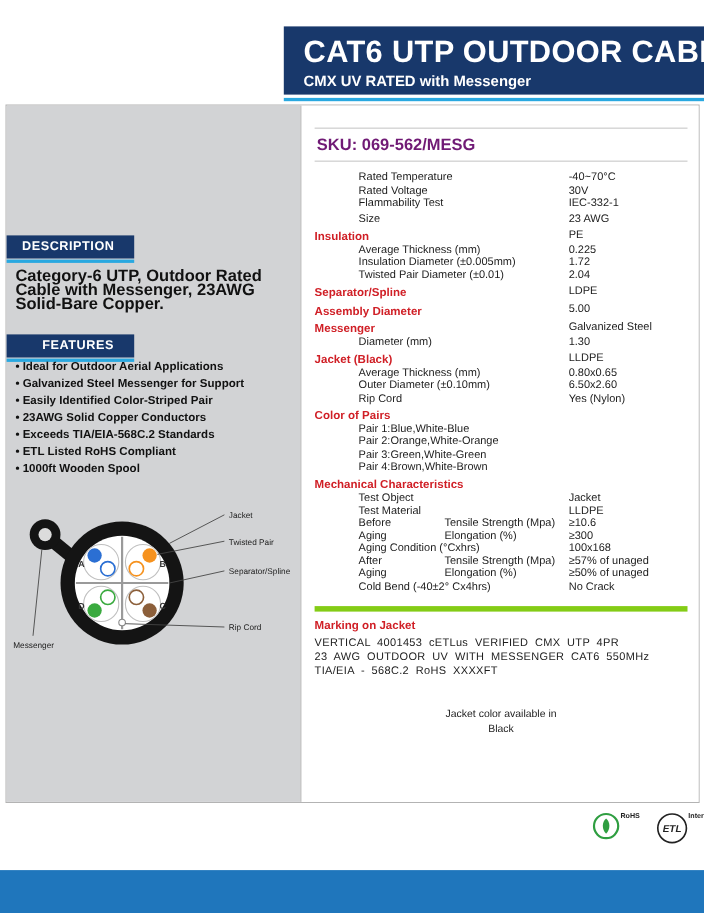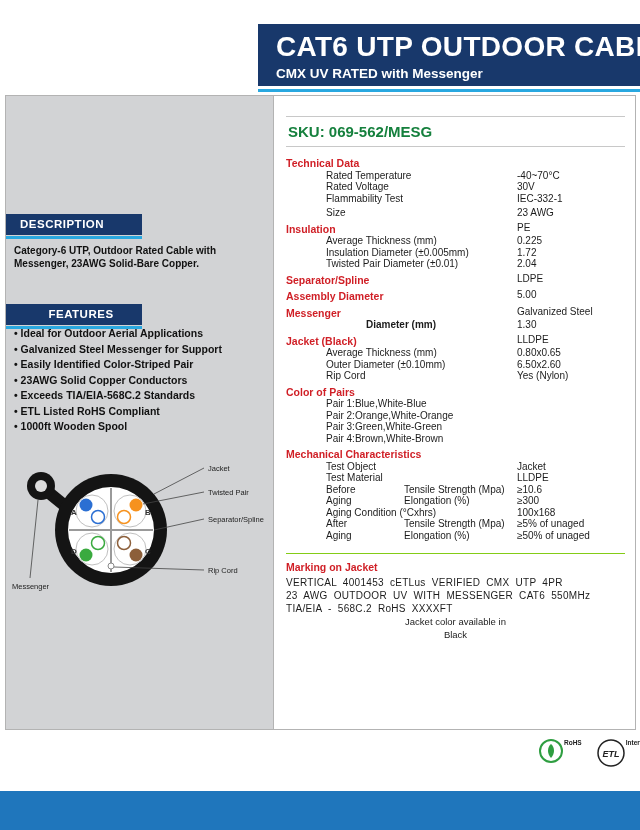--- a/index.html
+++ b/index.html
@@ -15,50 +15,50 @@
   .header-underline { position:absolute; left:258px; top:89px; width:382px; height:3px; background:#29a8e0; }
 
   
   .frame { position:absolute; left:5px; top:95px; width:631px; height:635px;
            border:1px solid #b3b3b3; background:#ffffff; }
   .left-panel { position:absolute; left:0; top:0; width:267px; height:100%; background:#d2d3d5; }
   .right-panel { position:absolute; left:267px; top:0; right:0; height:100%;
                  background:#ffffff; border-left:1px solid #b3b3b3; padding:0 10px 0 12px; overflow:hidden; }
 
   
-  .section-tag { position:absolute; left:0; width:136px; height:21px; background:#18386b;
+  .section-tag { position:absolute; left:0; width:116px; height:21px; background:#18386b;
                  color:#ffffff; font-weight:bold; font-size:11.5px; line-height:21px;
                  padding-left:14px; letter-spacing:0.5px; }
   .section-tag::after { content:""; position:absolute; left:0; bottom:-4px; width:100%; height:3px; background:#29a8e0; }
   #desc-tag { top:118px; }
   #feat-tag { top:208px;text-align:center; }
-  .desc-text { position:absolute; top:148px; left:8px; width:250px; font-size:10px;
+  .desc-text { position:absolute; top:148px; left:8px; width:250px; font-size:15px;
                font-weight:bold; line-height:13px; color:#111111; }
   .features { position:absolute; top:230px; left:8px; list-style:none; }
   .feature-item { font-size:10.5px; font-weight:bold; line-height:15.5px; color:#111111; }
   .feature-item::before { content:"• "; }
   .diagram { position:absolute; top:350px; left:2px; }
 
   
   .sku-block { margin-top:20px; border-top:1px solid #c8c8c8; border-bottom:1px solid #c8c8c8;
-               padding:6px 0 6px 2px; font-size:15px; font-weight:bold; color:#15803d; }
+               padding:6px 0 6px 2px; font-size:15px; font-weight:bold; color:#701a75; }
   #specs { margin-top:9px; }
   .spec-section { margin-bottom:3px; }
   .spec-hrow { position:relative; line-height:11.5px; }
   .spec-heading { color:#d01f26; font-weight:bold; font-size:10.5px; }
   .spec-row { position:relative; padding-left:40px; line-height:11.5px; font-size:10px; color:#1c1c1c; }
   .spec-label { font-size:10px; }
-  .spec-label.bold { font-weight:bold;margin-left:40px; }
+  .spec-label.bold { font-weight:normal; }
   .spec-label2 { position:absolute; left:118px; top:0; font-size:10px; }
   .spec-val { position:absolute; left:231px; top:0; font-size:10px; color:#1c1c1c; white-space:nowrap; }
 
-  .marking { margin-top:12px; border-top:1px solid #84cc16; padding-top:7px; }
+  .marking { margin-top:12px; border-top:5px solid #84cc16; padding-top:7px; }
   .marking-heading { color:#d01f26; font-weight:bold; font-size:10.5px; margin-bottom:3px; }
   .marking-line { font-size:10px; color:#1c1c1c; line-height:13px; letter-spacing:0.3px; word-spacing:3px; }
-  .note { text-align:center; font-size:9.5px; color:#1c1c1c; line-height:13px; }
+  .note { margin-top:26px; text-align:center; font-size:9.5px; color:#1c1c1c; line-height:13px; }
 
   
   .logos { position:absolute; top:738px; left:538px; display:flex; gap:14px; align-items:flex-start; }
   .logo { display:flex; }
   .logo-label { font-size:6.5px; margin-top:1px; font-weight:bold; color:#222222; }
 
   
   .bottom-bar { position:absolute; left:0; top:791px; width:640px; height:39px; background:#1f76bc; }
 </style>
 </head>
@@ -142,21 +142,20 @@
       </svg>
     </div>
 
     <div class="right-panel">
       <div class="sku-block">
         <span>SKU: 069-562/MESG</span>
       </div>
 
       <div id="specs">
           <div class="spec-section">
-            <div class="spec-hrow"><span class="spec-heading">Technical Data</span></div>
             <div class="spec-row"><span class="spec-label">Rated Temperature</span><span class="spec-val">-40~70°C</span></div>
             <div class="spec-row"><span class="spec-label">Rated Voltage</span><span class="spec-val">30V</span></div>
             <div class="spec-row"><span class="spec-label">Flammability Test</span><span class="spec-val">IEC-332-1</span></div>
           </div>
           <div class="spec-section">
             <div class="spec-row"><span class="spec-label">Size</span><span class="spec-val">23 AWG</span></div>
           </div>
           <div class="spec-section">
             <div class="spec-hrow"><span class="spec-heading">Insulation</span><span class="spec-val">PE</span></div>
             <div class="spec-row"><span class="spec-label">Average Thickness (mm)</span><span class="spec-val">0.225</span></div>
@@ -186,22 +185,23 @@
             <div class="spec-row"><span class="spec-label">Pair 3:Green,White-Green</span></div>
             <div class="spec-row"><span class="spec-label">Pair 4:Brown,White-Brown</span></div>
           </div>
           <div class="spec-section">
             <div class="spec-hrow"><span class="spec-heading">Mechanical Characteristics</span></div>
             <div class="spec-row"><span class="spec-label">Test Object</span><span class="spec-val">Jacket</span></div>
             <div class="spec-row"><span class="spec-label">Test Material</span><span class="spec-val">LLDPE</span></div>
             <div class="spec-row"><span class="spec-label">Before</span><span class="spec-label2">Tensile Strength (Mpa)</span><span class="spec-val">≥10.6</span></div>
             <div class="spec-row"><span class="spec-label">Aging</span><span class="spec-label2">Elongation (%)</span><span class="spec-val">≥300</span></div>
             <div class="spec-row"><span class="spec-label">Aging Condition (°Cxhrs)</span><span class="spec-val">100x168</span></div>
-            <div class="spec-row"><span class="spec-label">After</span><span class="spec-label2">Tensile Strength (Mpa)</span><span class="spec-val">≥5% of unaged</span></div>
+            <div class="spec-row"><span class="spec-label">After</span><span class="spec-label2">Tensile Strength (Mpa)</span><span class="spec-val">≥57% of unaged</span></div>
             <div class="spec-row"><span class="spec-label">Aging</span><span class="spec-label2">Elongation (%)</span><span class="spec-val">≥50% of unaged</span></div>
+            <div class="spec-row"><span class="spec-label">Cold Bend (-40±2° Cx4hrs)</span><span class="spec-val">No Crack</span></div>
           </div>
         </div>
 
       <div class="marking">
         <div class="marking-heading">Marking on Jacket</div>
         <div class="marking-line">VERTICAL 4001453 cETLus VERIFIED CMX UTP 4PR</div>
         <div class="marking-line">23 AWG OUTDOOR UV WITH MESSENGER CAT6 550MHz</div>
         <div class="marking-line">TIA/EIA - 568C.2 RoHS XXXXFT</div>
       </div>
 

